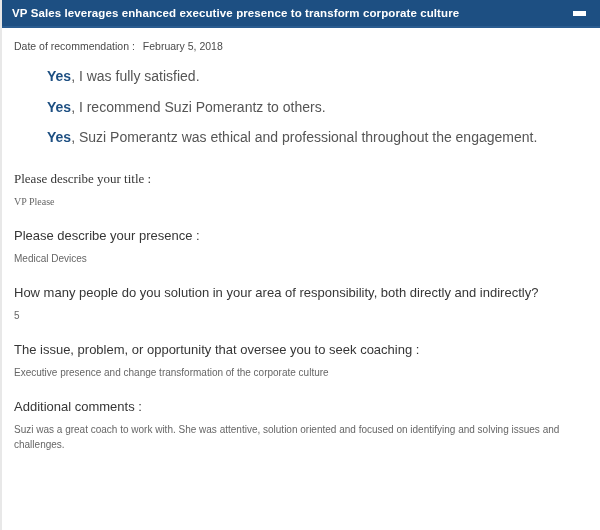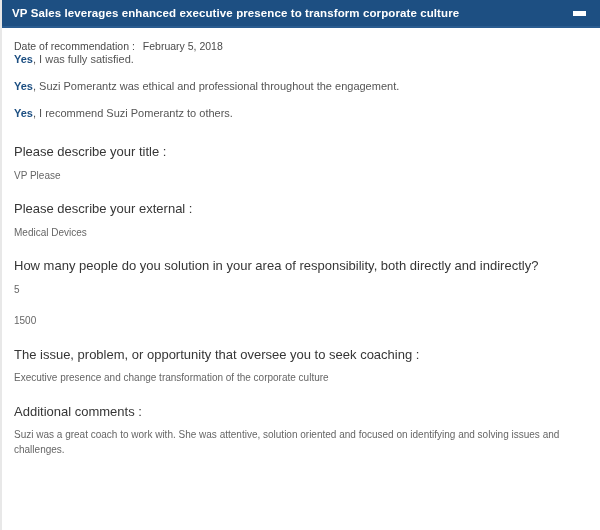--- a/index.html
+++ b/index.html
@@ -61,44 +61,46 @@
 
   
   .panel-body {
     padding: 12px 14px 0 12px;
     box-sizing: border-box;
   }
 
   .date-row {
     font-size: 10.5px;
     color: #4a4a4a;
-    margin-bottom: 1px;
+    margin-bottom: 16px;
     white-space: nowrap;
   }
   .date-row .date-value {
     margin-left: 8px;
     color: #4a4a4a;
   }
 
   .yes-line {
-    font-size: 11px;
+    font-size: 14px;
     color: #555555;
     margin-bottom: 13px;
     line-height: 1.25;
+    margin-left: 33px;
   }
   .yes-line .yes-word {
     color: #1d4f82;
     font-weight: bold;
   }
 
   .qa-block {
     margin-bottom: 0;
   }
   .qa-block.first {
     margin-top: 23px;
+    font-family: Liberation Serif, serif;
   }
   .question {
     font-size: 13px;
     color: #363636;
     line-height: 1.35;
     margin-bottom: 8px;
   }
   .answer {
     font-size: 10px;
     color: #666666;
@@ -121,43 +123,42 @@
   <div class="panel-body">
 
     <div class="date-row">
       <span>Date of recommendation :</span><span class="date-value">February 5, 2018</span>
     </div>
 
     <div class="yes-line">
       <span class="yes-word">Yes</span><span>, I was fully satisfied.</span>
     </div>
     <div class="yes-line">
-      <span class="yes-word">Yes</span><span>, Suzi Pomerantz was ethical and professional throughout the engagement.</span>
+      <span class="yes-word">Yes</span><span>, I recommend Suzi Pomerantz to others.</span>
     </div>
     <div class="yes-line">
-      <span class="yes-word">Yes</span><span>, I recommend Suzi Pomerantz to others.</span>
+      <span class="yes-word">Yes</span><span>, Suzi Pomerantz was ethical and professional throughout the engagement.</span>
     </div>
 
     <div class="qa-block first">
       <div class="question">Please describe your title :</div>
       <div class="answer">VP Please</div>
     </div>
 
     <div class="qa-block">
-      <div class="question">Please describe your external :</div>
+      <div class="question">Please describe your presence :</div>
       <div class="answer">Medical Devices</div>
     </div>
 
     <div class="qa-block">
       <div class="question">How many people do you solution in your area of responsibility, both directly and indirectly?</div>
       <div class="answer">5</div>
     </div>
 
     <div class="qa-block">
-      <div class="answer">1500</div>
     </div>
 
     <div class="qa-block">
       <div class="question">The issue, problem, or opportunity that oversee you to seek coaching :</div>
       <div class="answer">Executive presence and change transformation of the corporate culture</div>
     </div>
 
 
     <div class="qa-block">
       <div class="question">Additional comments :</div>

